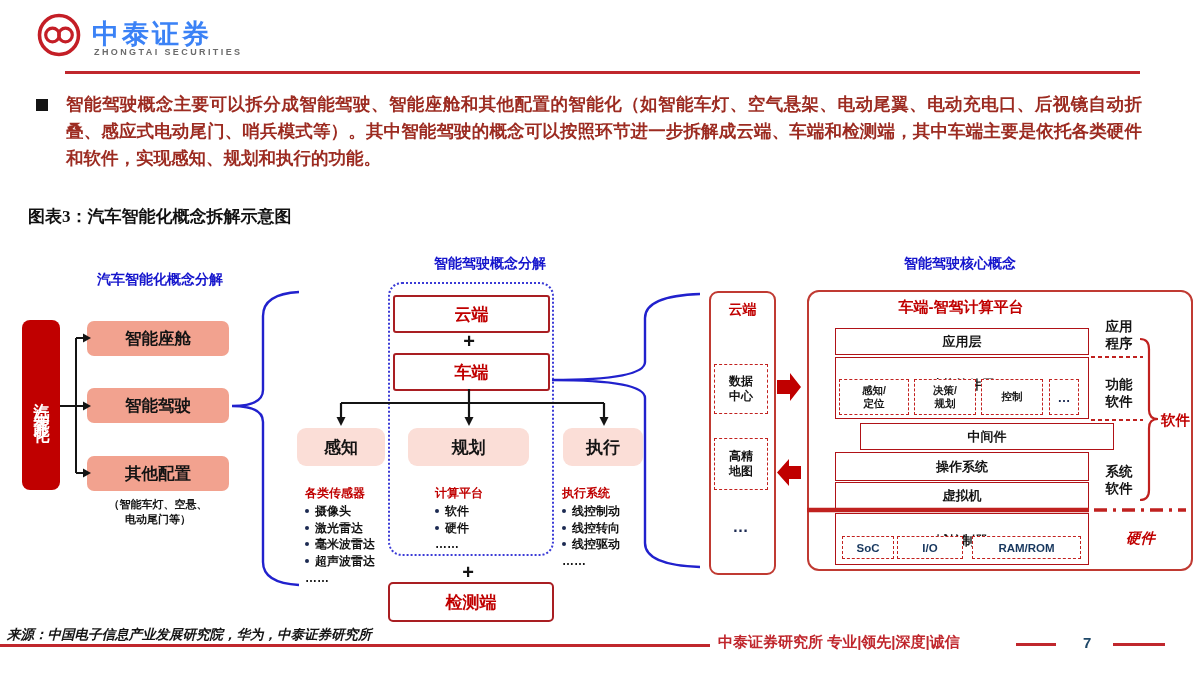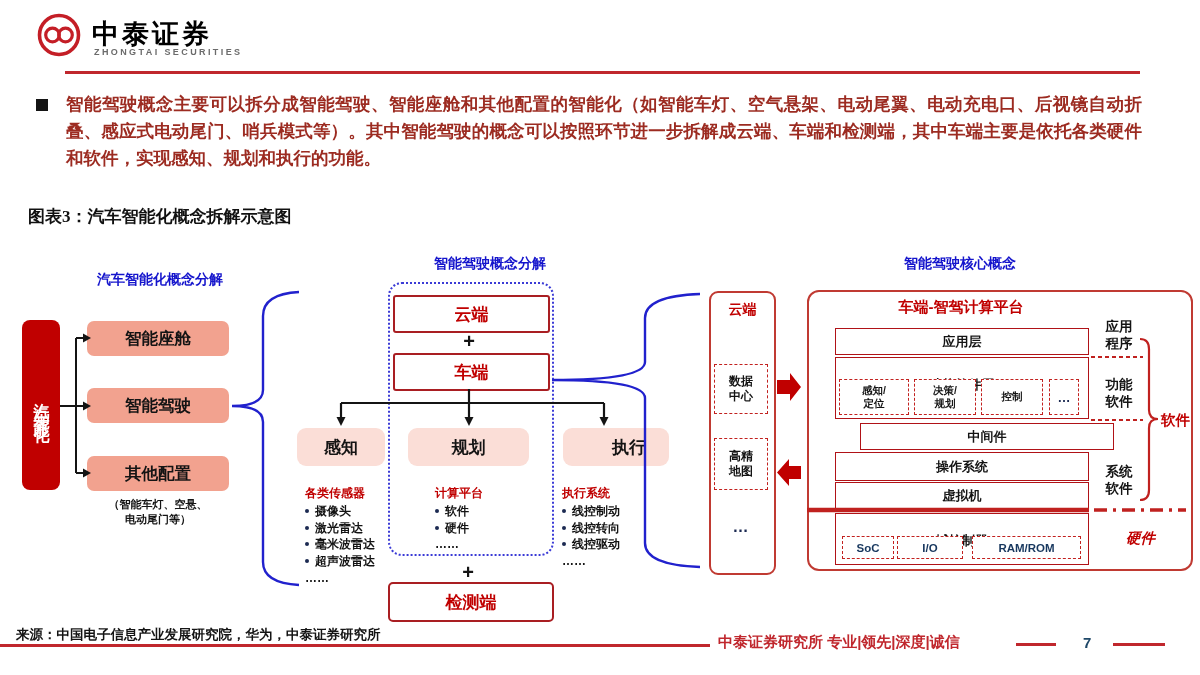--- a/index.html
+++ b/index.html
@@ -1,21 +1,21 @@
 <!DOCTYPE html>
 <html><head>
 <meta charset="utf-8">
 <style>
   html,body{margin:0;padding:0;background:#e8e8e8;}
   #page{position:relative;width:1200px;height:675px;background:#ffffff;overflow:hidden;
         font-family:"Liberation Sans","DejaVu Sans",sans-serif;}
   .abs{position:absolute;}
   .pre{white-space:pre-line;}
   
-  .logo-cn{font-size:27px;font-weight:bold;color:#000000;letter-spacing:3px;font-family:"DejaVu Sans",sans-serif;}
+  .logo-cn{font-size:27px;font-weight:bold;color:#3b82f6;letter-spacing:3px;font-family:"DejaVu Sans",sans-serif;}
   .logo-en{font-size:9px;color:#6b6b6b;letter-spacing:2.4px;font-weight:bold;}
   .redline{background:#c0272d;}
   
   .intro{font-family:"Liberation Serif","DejaVu Serif",serif;font-weight:bold;color:#9c2b21;
          font-size:17.5px;line-height:27px;text-align:justify;}
   .fig-title{font-family:"Liberation Serif","DejaVu Serif",serif;font-weight:bold;color:#111;font-size:17px;}
   
   .blue-h{color:#1414cc;font-weight:bold;font-size:14px;text-align:center;}
   .root-box{background:#c00000;border-radius:8px;color:#fff;font-weight:bold;font-size:16px;
             display:flex;align-items:center;justify-content:center;
@@ -81,21 +81,21 @@
   <div class="abs note pre" style="left:82px;top:497px;width:152px;">（智能车灯、空悬、
 电动尾门等）</div>
 
   <div class="abs dotted-box" style="left:388px;top:282px;width:162px;height:270px;"></div>
   <div class="abs rb-box" style="left:393px;top:295px;width:153px;height:34px;">云端</div>
   <div class="abs plus" style="left:459px;top:330px;width:20px;">+</div>
   <div class="abs rb-box" style="left:393px;top:353px;width:153px;height:34px;">车端</div>
 
   <div class="abs pale-box" style="left:297px;top:428px;width:88px;height:38px;">感知</div>
   <div class="abs pale-box" style="left:408px;top:428px;width:121px;height:38px;">规划</div>
-  <div class="abs pale-box" style="left:563px;top:428px;width:80px;height:38px;padding-left:26px;">执行</div>
+  <div class="abs pale-box" style="left:563px;top:428px;width:80px;height:38px;">执行</div>
 
   <div class="abs list" style="left:305px;top:485px;width:110px;">
     <span class="t">各类传感器</span>
     <div><span class="dot"></span><span>摄像头</span></div>
     <div><span class="dot"></span><span>激光雷达</span></div>
     <div><span class="dot"></span><span>毫米波雷达</span></div>
     <div><span class="dot"></span><span>超声波雷达</span></div>
     <div>……</div>
   </div>
 
@@ -196,20 +196,20 @@
       <path d="M807,510 H1089" stroke-width="4.5"></path>
       <path d="M1094,510 H1186" stroke-width="3.5" stroke-dasharray="13 6 3 6"></path>
     </g>
 
     <g stroke="#c0211f" stroke-width="2" stroke-dasharray="4 3" fill="none">
       <path d="M1091,357 H1143"></path>
       <path d="M1091,420 H1143"></path>
     </g>
   </svg>
 
-  <div class="abs source" style="left:16px;top:626px;">来源：中国电子信息产业发展研究院，华为，中泰证券研究所</div>
+  <div class="abs source" style="left:7px;top:626px;font-style:italic;">来源：中国电子信息产业发展研究院，华为，中泰证券研究所</div>
   <div class="abs redline" style="left:0;top:644px;width:710px;height:2.5px;"></div>
   <div class="abs slogan" style="left:718px;top:633px;">中泰证券研究所 专业|领先|深度|诚信</div>
   <div class="abs redline" style="left:1016px;top:643px;width:40px;height:3px;"></div>
   <div class="abs pagenum" style="left:1083px;top:634px;">7</div>
   <div class="abs redline" style="left:1113px;top:643px;width:52px;height:3px;"></div>
 
 </div>
 
 </body></html>

